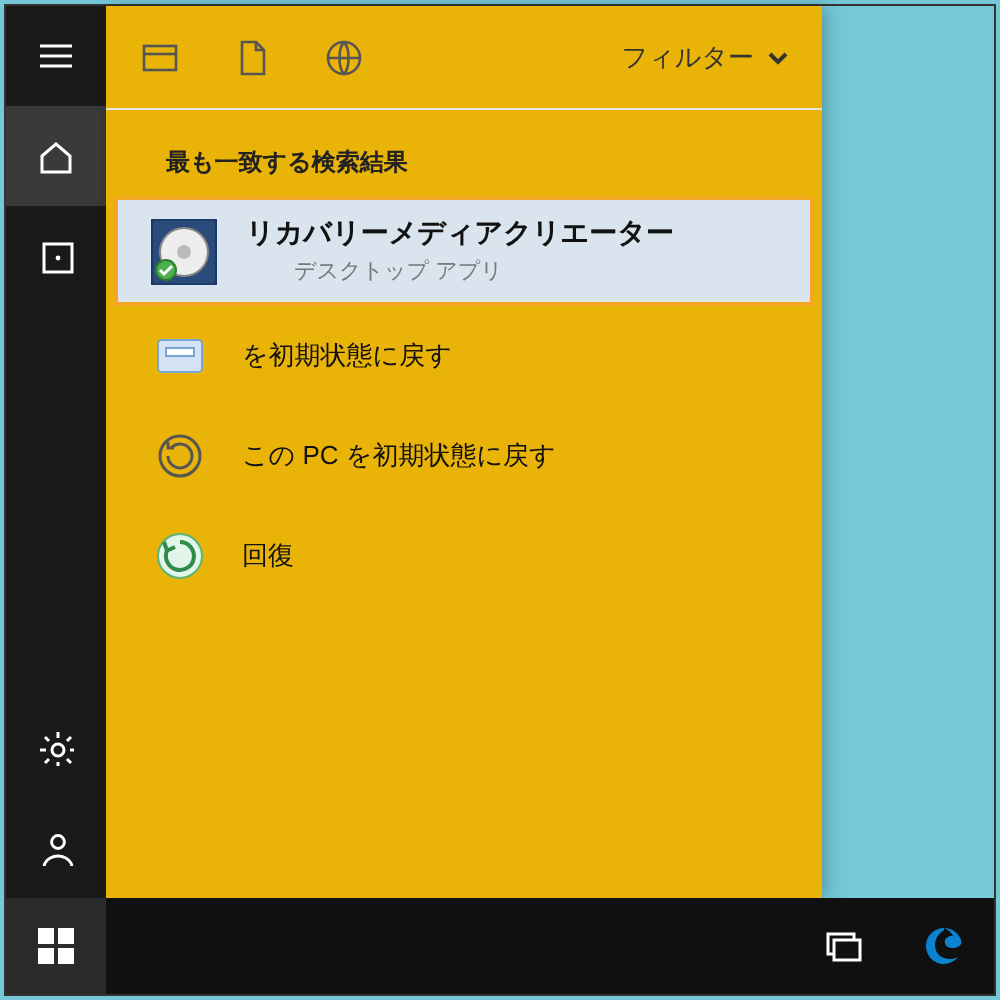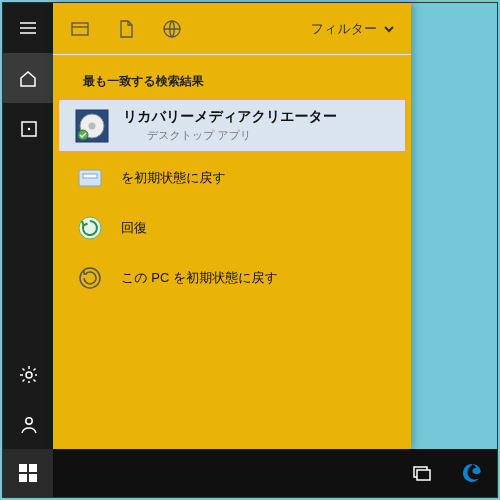--- a/index.html
+++ b/index.html
@@ -136,40 +136,40 @@
             </svg>
       </div>
       <div class="rtext">
             <div class="title">を初期状態に戻す</div>
           </div>
     </div>
 
     <div class="result plain">
       <div class="ricon">
         <svg viewBox="0 0 34 34">
+              <circle cx="17" cy="17" r="10" fill="none" stroke="#555" stroke-width="1.5"></circle>
+              <path d="M11 17a6 6 0 1 0 2-4.5" fill="none" stroke="#555" stroke-width="1.5"></path>
+              <path d="M11 10v3h3" fill="none" stroke="#555" stroke-width="1.5"></path>
+            </svg>
+      </div>
+      <div class="rtext">
+            <div class="title">この PC を初期状態に戻す</div>
+          </div>
+    </div>
+
+    <div class="result plain">
+      <div class="ricon">
+        <svg viewBox="0 0 34 34">
               <circle cx="17" cy="17" r="11" fill="#e3f4e9" stroke="#5bb576"></circle>
               <path d="M17 10a7 7 0 1 1-6.5 4.3" fill="none" stroke="#2e8b4a" stroke-width="2"></path>
               <path d="M9 10l1.5 4.3 4-1.8" fill="none" stroke="#2e8b4a" stroke-width="2"></path>
             </svg>
       </div>
       <div class="rtext">
             <div class="title">回復</div>
-          </div>
-    </div>
-
-    <div class="result plain">
-      <div class="ricon">
-        <svg viewBox="0 0 34 34">
-              <circle cx="17" cy="17" r="10" fill="none" stroke="#555" stroke-width="1.5"></circle>
-              <path d="M11 17a6 6 0 1 0 2-4.5" fill="none" stroke="#555" stroke-width="1.5"></path>
-              <path d="M11 10v3h3" fill="none" stroke="#555" stroke-width="1.5"></path>
-            </svg>
-      </div>
-      <div class="rtext">
-            <div class="title">この PC を初期状態に戻す</div>
           </div>
     </div>
   </div>
 </div>
 
 <div class="searchbar">
   <svg>
         <circle cx="8" cy="8" r="6"></circle>
         <path d="M13 13l4 4"></path>
       </svg>

